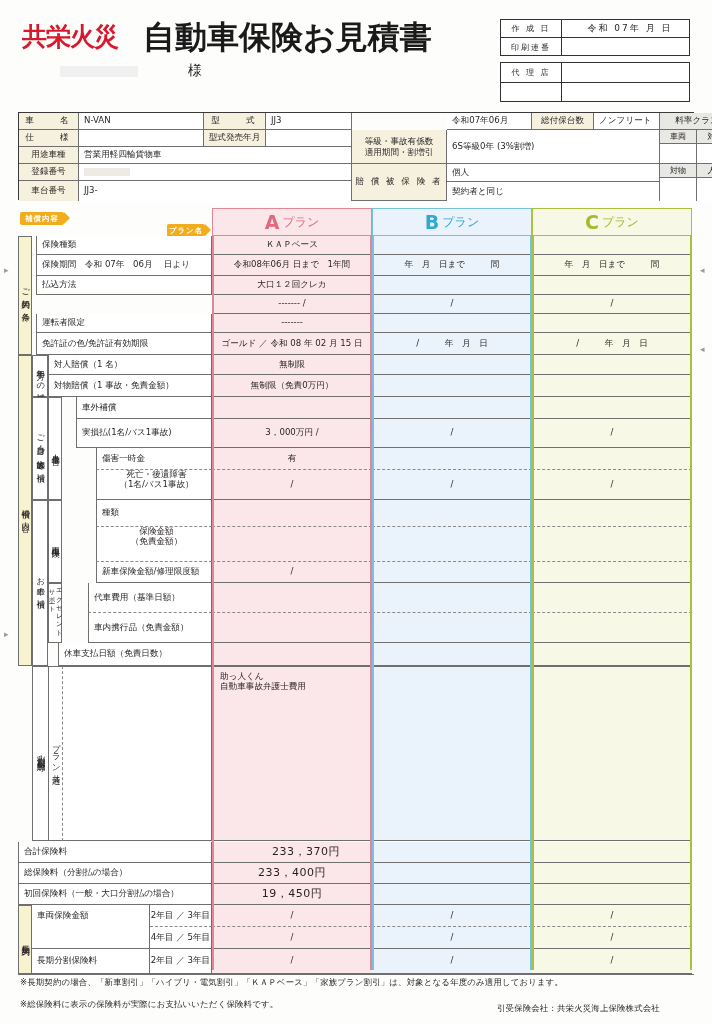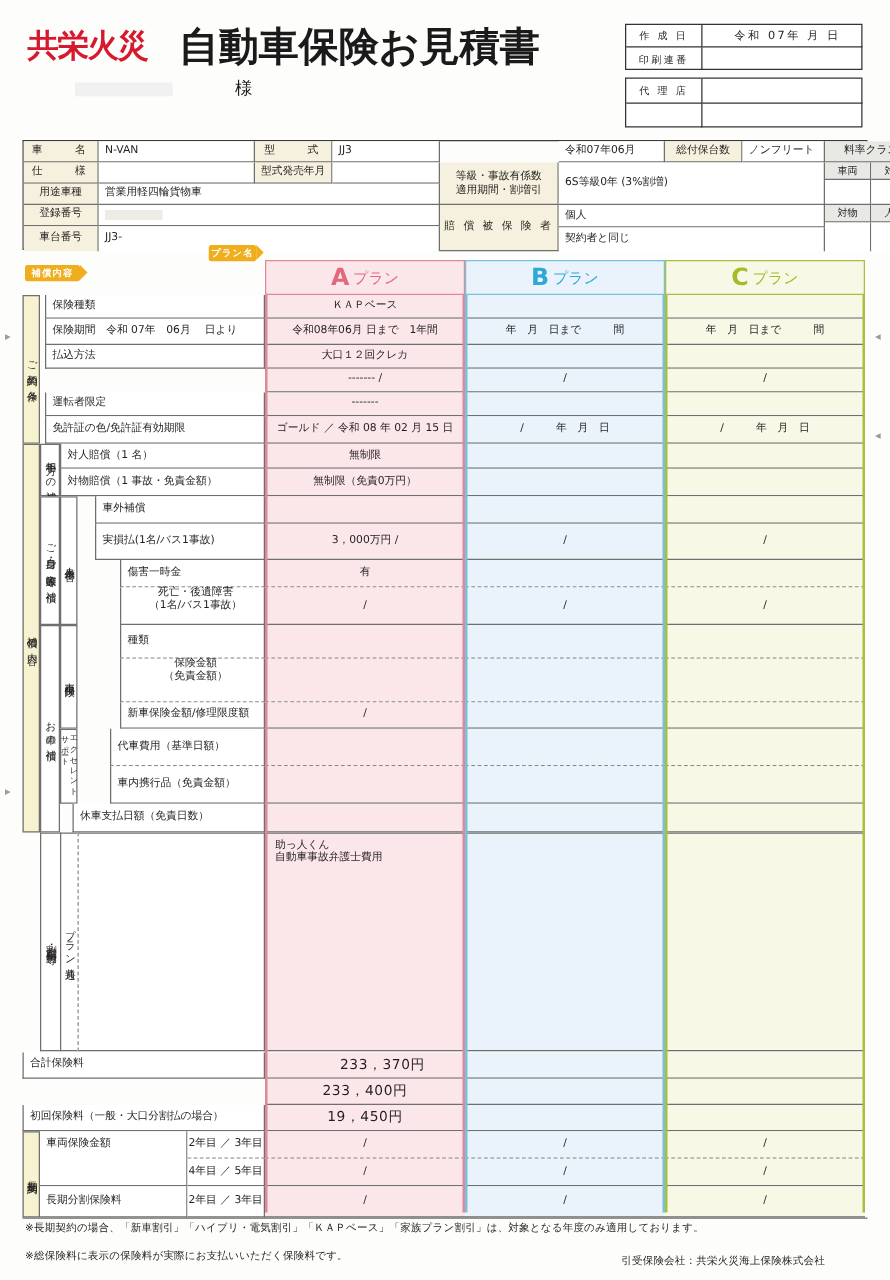--- a/index.html
+++ b/index.html
@@ -130,31 +130,31 @@
     <div class="cell lft white bdr bdb" style="left:60px;top:34px;width:273px;height:17px;">営業用軽四輪貨物車</div>
 
     <div class="cell ctr cream bdr bdb" style="left:0;top:51px;width:60px;height:17px;">登録番号</div>
     <div class="cell lft white bdr bdb" style="left:60px;top:51px;width:273px;height:17px;">
          <span style="display:inline-block;width:46px;height:8px;background:#eeebe4;"></span>
     </div>
 
     <div class="cell ctr cream bdr bdb" style="left:333px;top:51px;width:95px;height:37px;letter-spacing:2px;">賠 償 被 保 険 者</div>
     <div class="cell lft white bdr bdb" style="left:428px;top:51px;width:213px;height:18px;">個人</div>
     <div class="cell lft white bdr" style="left:428px;top:69px;width:213px;height:19px;">契約者と同じ</div>
-    <div class="cell ctr gray bdr bdb" style="left:641px;top:51px;width:37px;height:14px;font-size:8px;">対物</div>
+    <div class="cell ctr gray bdr bdb" style="left:641px;top:51px;width:37px;height:14px;font-size:8px;font-family:Liberation Mono, monospace;">対物</div>
     <div class="cell ctr gray bdb" style="left:678px;top:51px;width:37px;height:14px;font-size:8px;">人傷</div>
     <div class="cell ctr white bdr" style="left:641px;top:65px;width:37px;height:23px;"></div>
     <div class="cell ctr white" style="left:678px;top:65px;width:37px;height:23px;"></div>
 
     <div class="cell ctr cream bdr" style="left:0;top:68px;width:60px;height:20px;">車台番号</div>
     <div class="cell lft white bdr" style="left:60px;top:68px;width:273px;height:20px;">JJ3-</div>
   </div>
 
   <div class="badge arrow" style="left:20px;top:212px;width:44px;">補償内容</div>
-  <div class="badge arrow" style="left:167px;top:196px;width:38px;">プラン名</div>
+  <div class="badge arrow" style="left:167px;top:224px;width:38px;">プラン名</div>
 
   <div class="planhead colA pinkbg" style="left:212px;top:208px;width:160px;height:28px;">
     <b style="color:#e0697f;">A</b>
     <span style="color:#e0697f;font-size:12px;">プラン</span>
   </div>
   <div class="planhead colB bluebg" style="left:372px;top:208px;width:160px;height:28px;">
     <b style="color:#2ea9d4;">B</b>
     <span style="color:#2ea9d4;font-size:12px;">プラン</span>
   </div>
   <div class="planhead colC greenbg" style="left:532px;top:208px;width:160px;height:28px;">
@@ -254,20 +254,21 @@
       <div class="cell lft pinkbg bdt bdb" style="left: 194px; top: 430px; width: 160px; height: 175px; align-items: flex-start; padding-top: 5px; padding-left: 8px; flex-direction: column;">
         <span>助っ人くん</span>
         <span>自動車事故弁護士費用</span>
       </div>
       <div class="cell lft bluebg bdt bdb" style="left:354px;top:430px;width:160px;height:175px;align-items:flex-start;padding-top:5px;padding-left:8px;"></div>
       <div class="cell lft greenbg bdt bdb" style="left:514px;top:430px;width:160px;height:175px;align-items:flex-start;padding-top:5px;padding-left:8px;"></div>
       <div class="cell lft white bdl bdr bdb" style="left:0px;top:606px;width:194px;height:21px;">合計保険料</div>
       <div class="cell ctr big pinkbg bdb" style="left:194px;top:606px;width:160px;height:21px;padding-left:28px;">233，370円</div>
       <div class="cell ctr big bluebg bdb" style="left:354px;top:606px;width:160px;height:21px;"></div>
       <div class="cell ctr big greenbg bdb" style="left:514px;top:606px;width:160px;height:21px;"></div>
+      <div class="cell lft white bdl bdr bdb" style="left:0px;top:627px;width:194px;height:21px;">総保険料（分割払の場合）</div>
       <div class="cell ctr big pinkbg bdb" style="left:194px;top:627px;width:160px;height:21px;">233，400円</div>
       <div class="cell ctr big bluebg bdb" style="left:354px;top:627px;width:160px;height:21px;"></div>
       <div class="cell ctr big greenbg bdb" style="left:514px;top:627px;width:160px;height:21px;"></div>
       <div class="cell lft white bdl bdr bdb" style="left:0px;top:648px;width:194px;height:21px;">初回保険料（一般・大口分割払の場合）</div>
       <div class="cell ctr big pinkbg bdb" style="left:194px;top:648px;width:160px;height:21px;">19，450円</div>
       <div class="cell ctr big bluebg bdb" style="left:354px;top:648px;width:160px;height:21px;"></div>
       <div class="cell ctr big greenbg bdb" style="left:514px;top:648px;width:160px;height:21px;"></div>
       <div class="vlabel yel bd" style="left:0px;top:669px;width:14px;height:69px;">長期契約</div>
       <div class="cell lft white bdr " style="left:14px;top:669px;width:118px;height:22px;border-bottom:0;">車両保険金額</div>
       <div class="cell ctr white bdr dashb" style="left:132px;top:669px;width:62px;height:22px;">2年目 ／ 3年目</div>

